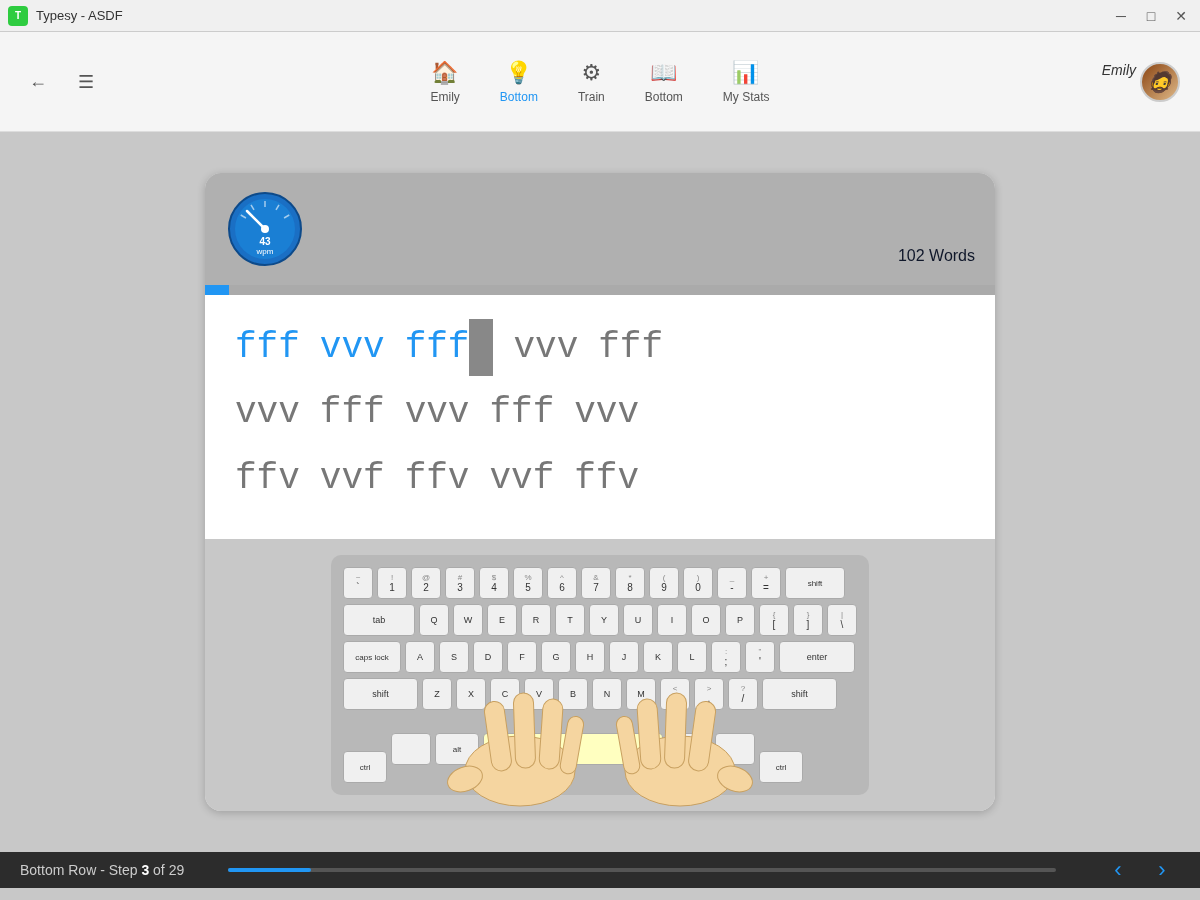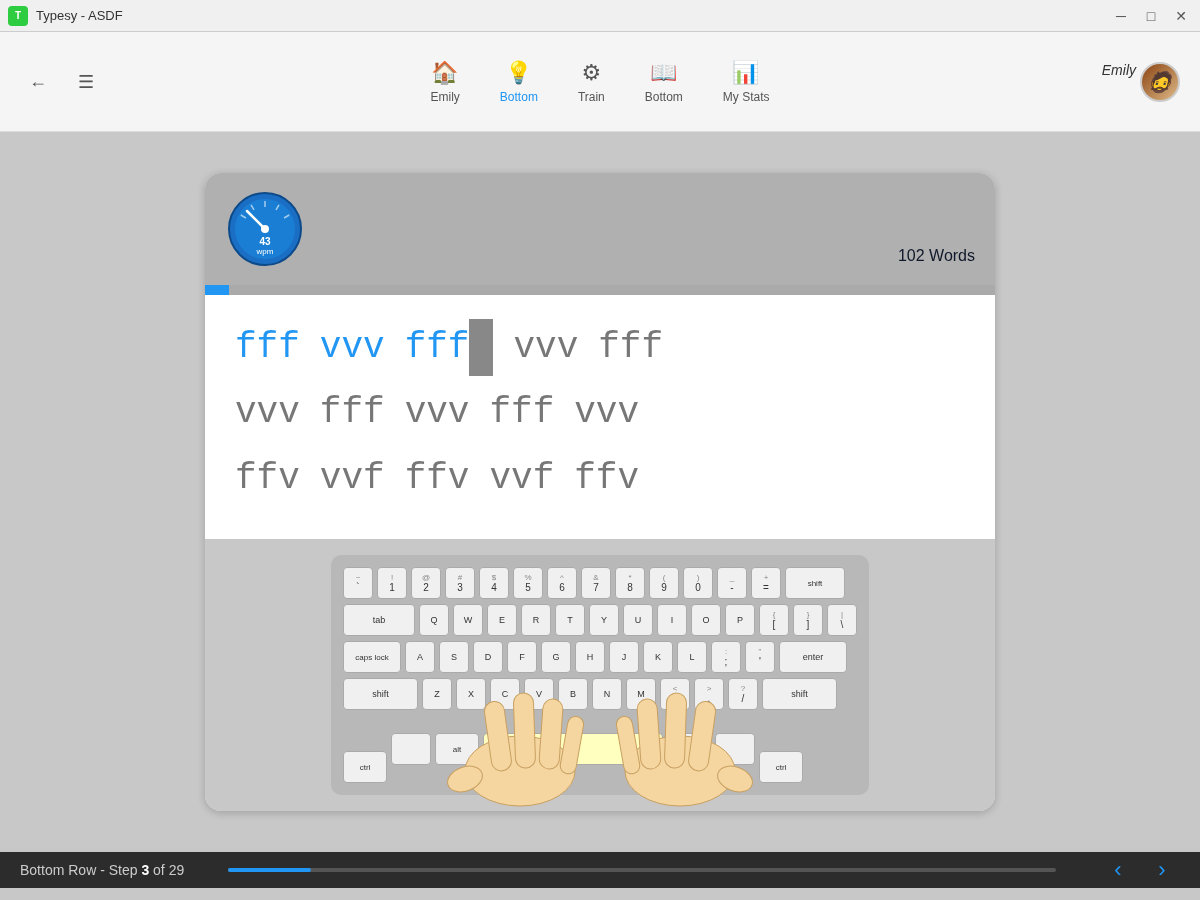--- a/index.html
+++ b/index.html
@@ -250,21 +250,21 @@
       color: #333;
       cursor: pointer;
       flex-direction: column;
       min-height: 32px;
     }
     .key .top-char { font-size: 8px; color: #888; }
     .key .main-char { font-size: 10px; }
     .key-w { width: 30px; }
     .key-tab { width: 72px; font-size: 9px; }
     .key-caps { width: 58px; font-size: 8px; }
-    .key-enter { width: 68px; font-size: 9px; }
+    .key-enter { width: 76px; font-size: 9px; }
     .key-shift { width: 75px; font-size: 9px; }
     .key-shift-r { width: 75px; font-size: 9px; }
     .key-ctrl { width: 44px; font-size: 8px; margin-top: 36px; }
     .key-alt { width: 44px; font-size: 8px; }
     .key-space { width: 180px; background: #ffffc0; }
     .key-backspace { width: 60px; font-size: 8px; }
     .key-special { width: 40px; font-size: 8px; }
 
     
     .hands-overlay {

